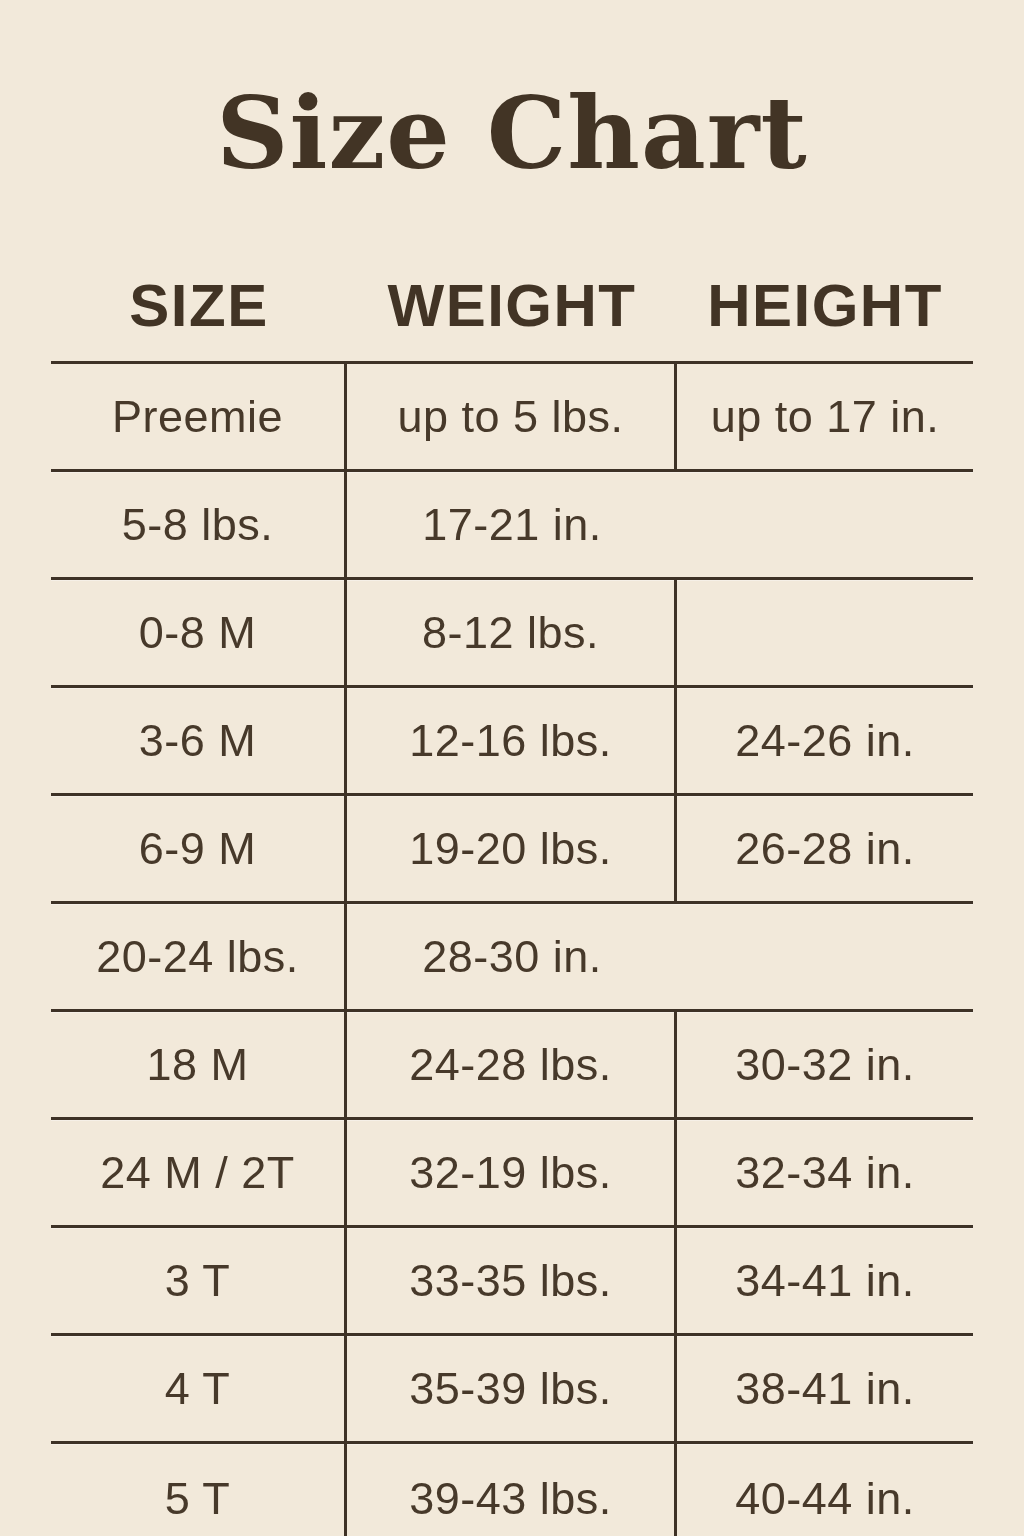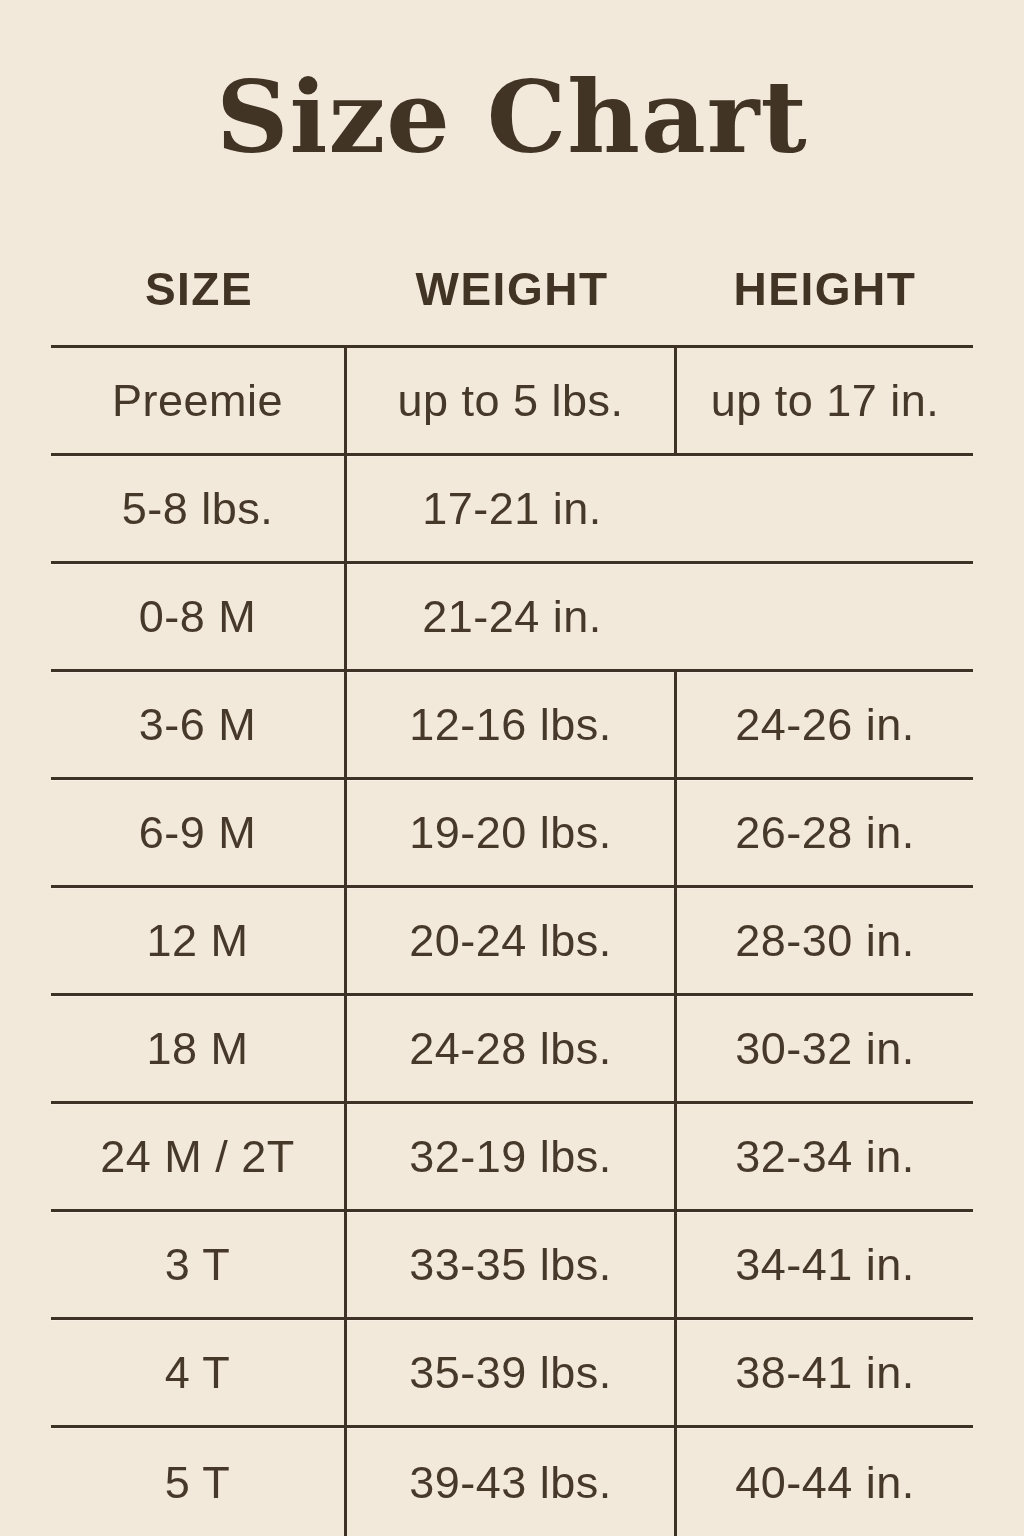--- a/index.html
+++ b/index.html
@@ -18,41 +18,41 @@
     font-family:"Liberation Sans", sans-serif;
     color:var(--text);
   }
   .page{
     width:1024px;
     height:1536px;
     position:relative;
   }
   .title{
     margin:0;
-    padding-top:60px;
+    padding-top:76px;
     text-align:center;
     font-family:"DejaVu Serif","Liberation Serif",serif;
     font-weight:700;
     font-size:100px;
     line-height:1.15;
     letter-spacing:1px;
     color:var(--text-strong);
   }
   .size-table{
     width:922px;
     margin:58px auto 0 auto;
   }
   .thead{
     display:grid;
     grid-template-columns:296px 330px 296px;
     height:112px;
     align-items:center;
     text-align:center;
     font-weight:700;
-    font-size:46px;
+    font-size:60px;
     letter-spacing:1.5px;
     color:var(--text-strong);
   }
   .tbody{
     border-top:3px solid var(--line);
   }
   .tr{
     display:grid;
     grid-template-columns:296px 330px 296px;
     height:108px;
@@ -98,34 +98,33 @@
           <div class="td col-size">Preemie</div>
           <div class="td col-weight">up to 5 lbs.</div>
           <div class="td col-height">up to 17 in.</div>
         </div>
         <div class="tr">
           <div class="td col-weight">5-8 lbs.</div>
           <div class="td col-height">17-21 in.</div>
         </div>
         <div class="tr">
           <div class="td col-size">0-8 M</div>
-          <div class="td col-height">21-24 in.</div>
+          <div class="td col-weight">8-12 lbs.</div>
         </div>
         <div class="tr">
           <div class="td col-size">3-6 M</div>
           <div class="td col-weight">12-16 lbs.</div>
           <div class="td col-height">24-26 in.</div>
         </div>
         <div class="tr">
           <div class="td col-size">6-9 M</div>
           <div class="td col-weight">19-20 lbs.</div>
           <div class="td col-height">26-28 in.</div>
         </div>
         <div class="tr">
-          <div class="td col-size">12 M</div>
           <div class="td col-weight">20-24 lbs.</div>
           <div class="td col-height">28-30 in.</div>
         </div>
         <div class="tr">
           <div class="td col-size">18 M</div>
           <div class="td col-weight">24-28 lbs.</div>
           <div class="td col-height">30-32 in.</div>
         </div>
         <div class="tr">
           <div class="td col-size">24 M / 2T</div>

